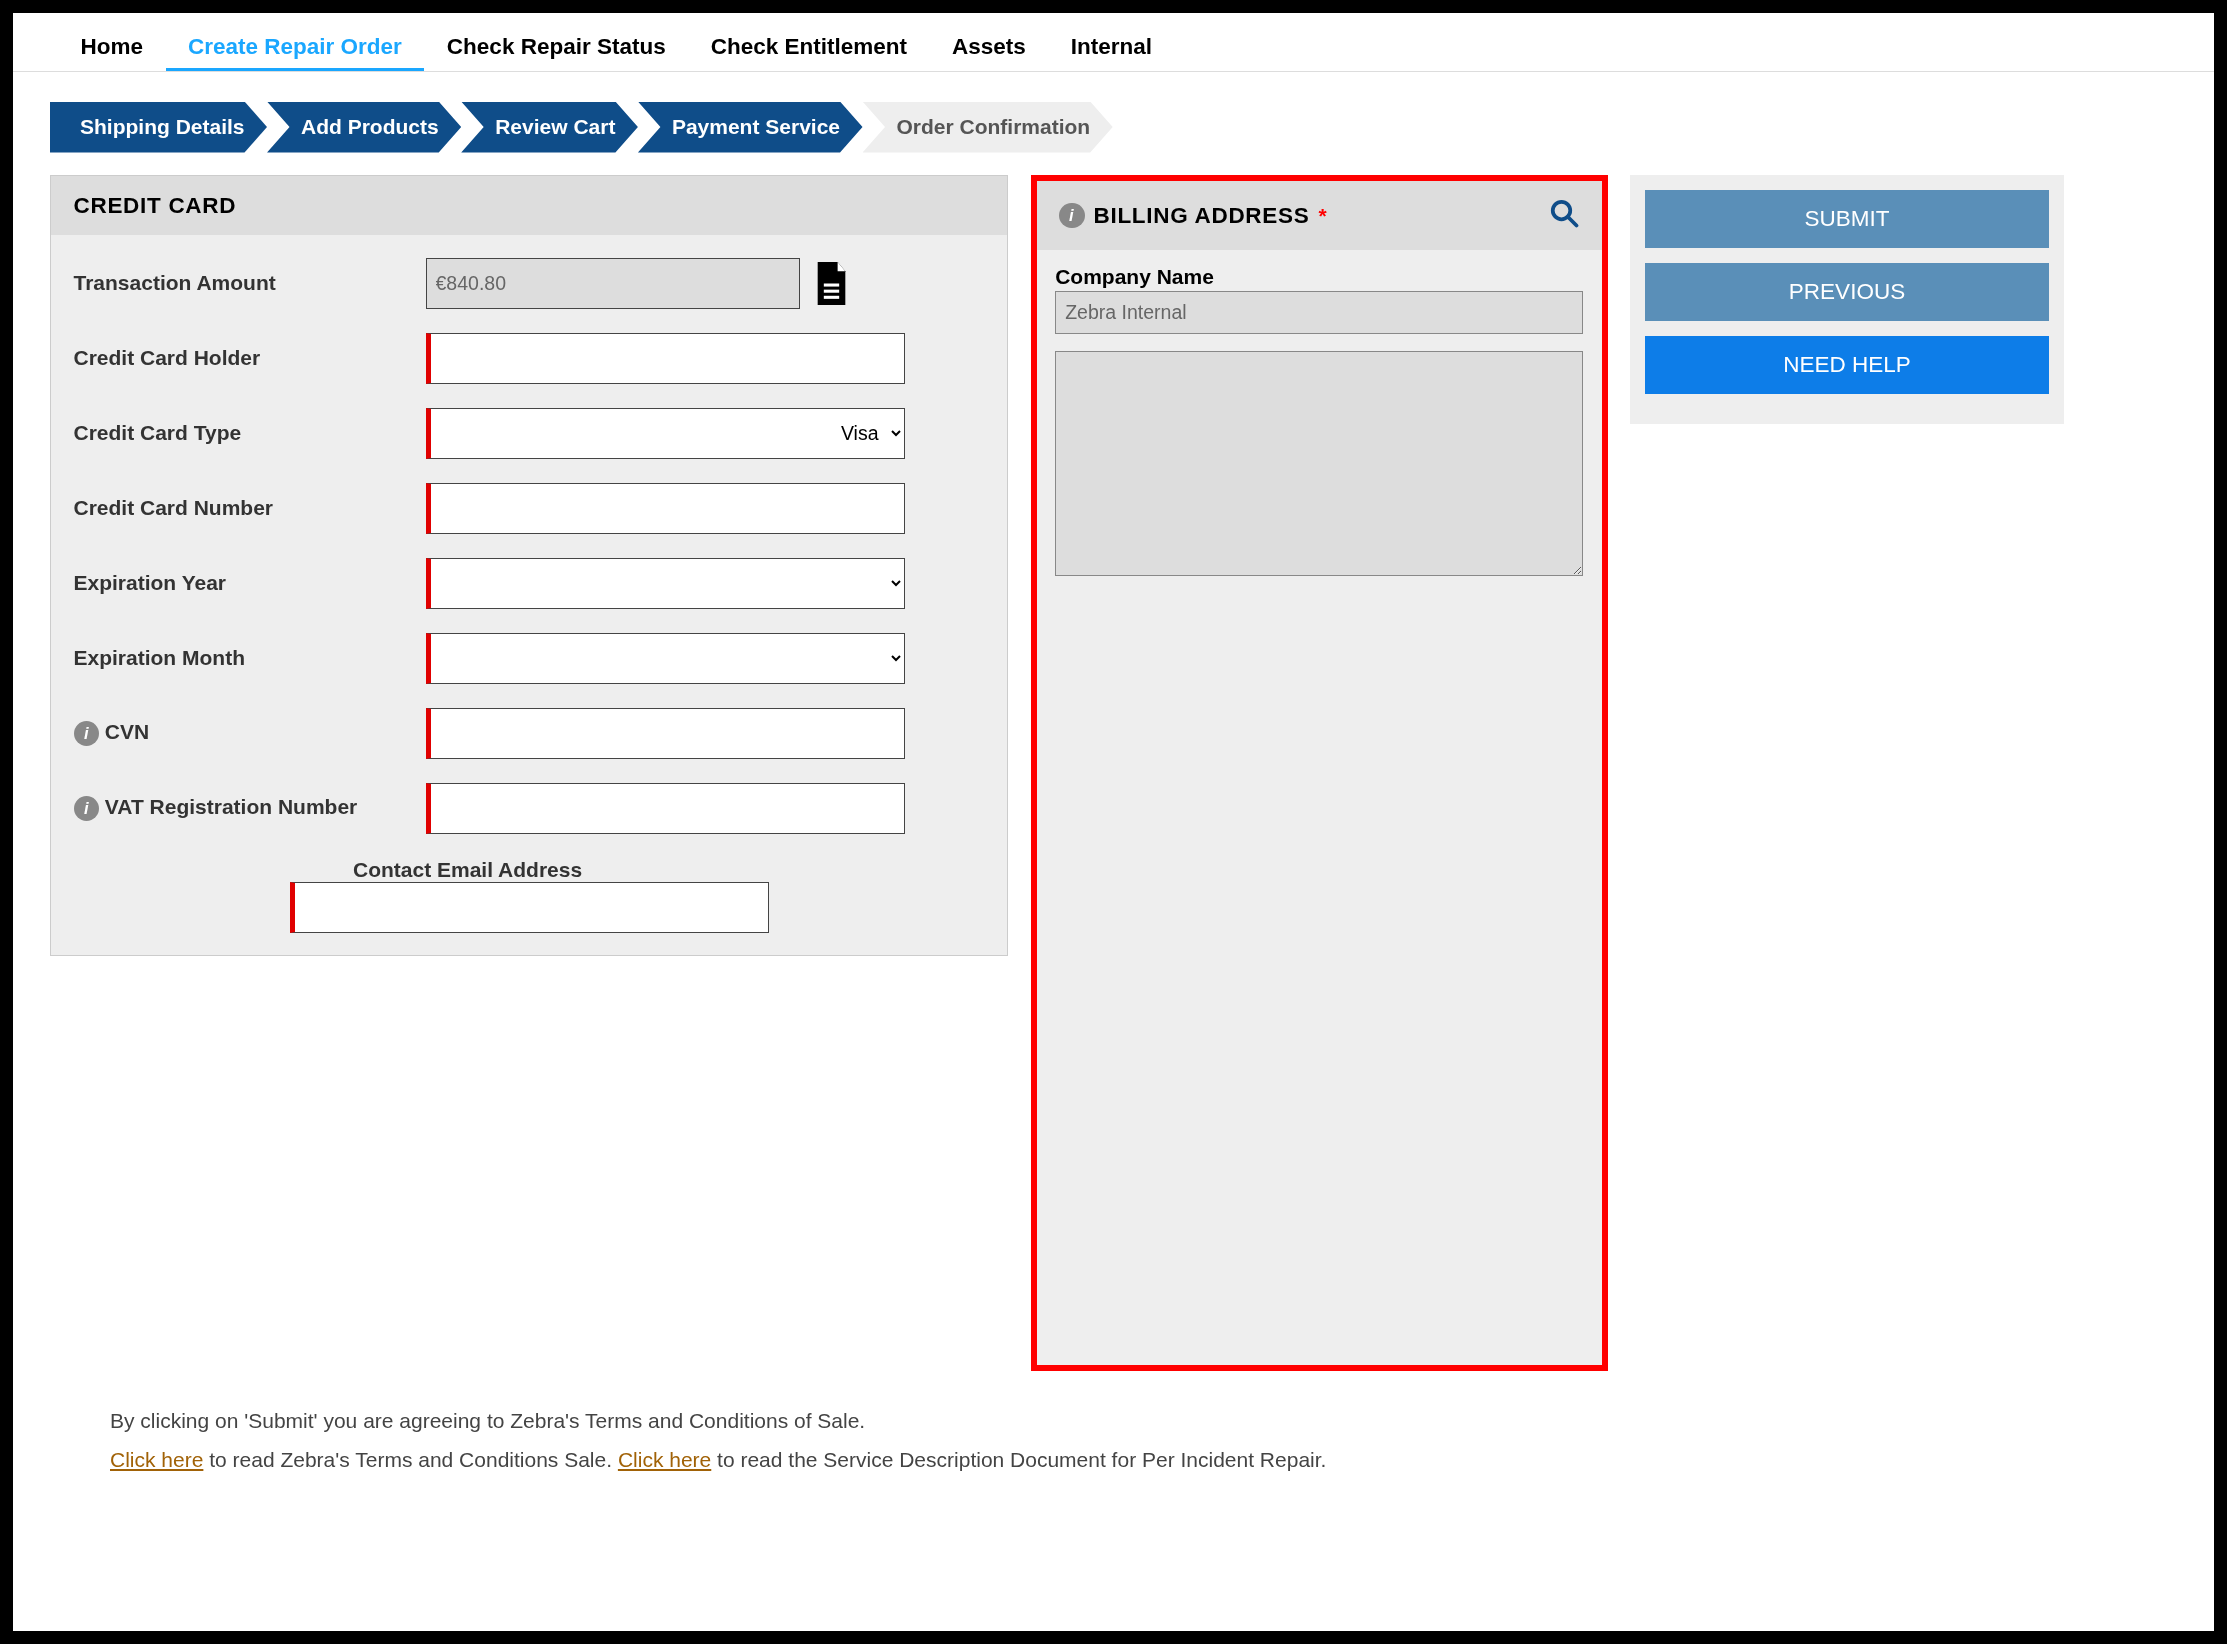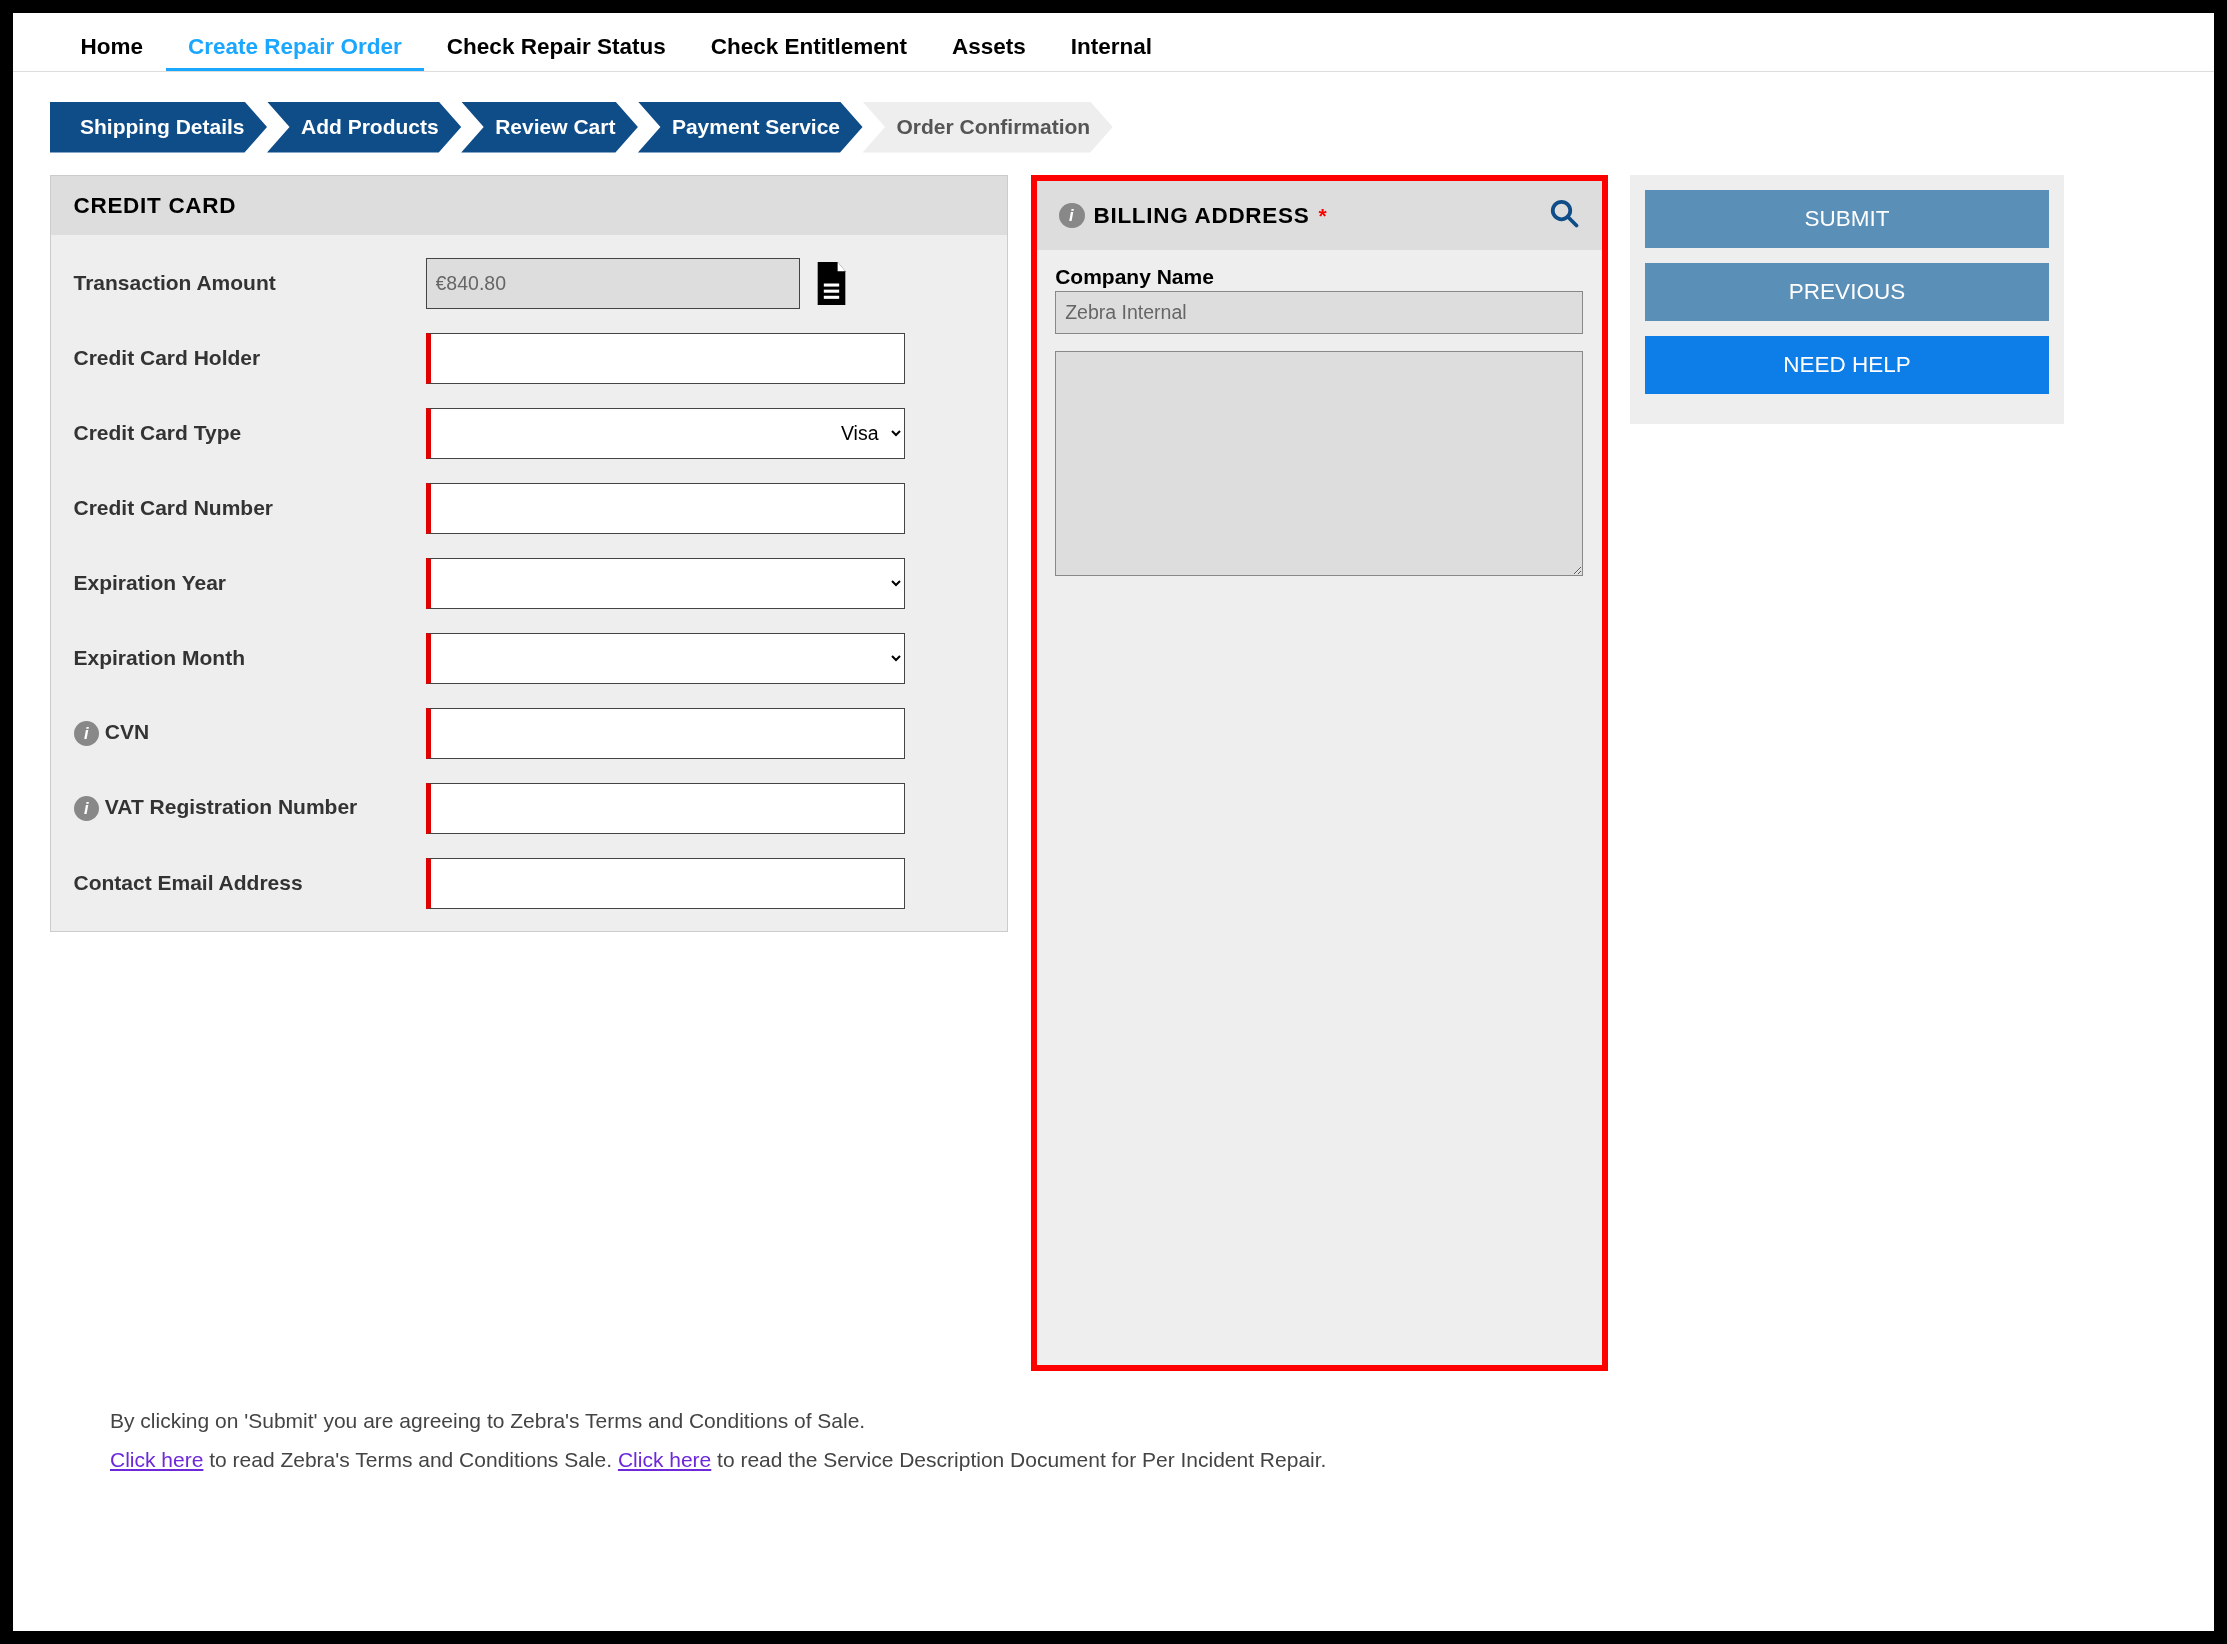--- a/index.html
+++ b/index.html
@@ -33,21 +33,21 @@
 .asterisk { color: red; font-size: 21px; }
 .search-icon { margin-left: auto; cursor: pointer; }
 .mid-body { padding: 15px 18.7px; }
 .mid-label { font-size: 21px; font-weight: bold; margin-bottom: 2px; }
 .company-input { width: 100%; height: 43px; border: 1.5px solid #888; background: #ddd; color: #666; font-size: 19.5px; padding: 0 9px; }
 .textarea-input { width: 100%; height: 225px; border: 1.5px solid #888; background: #ddd; margin-top: 16.5px; resize: both; }
 .action-btn { display: block; width: 100%; height: 58px; margin-bottom: 15px; border: none; font-size: 22.5px; font-weight: 500; color: #fff; cursor: pointer; }
 .action-btn.muted { background: #5a8fb8; }
 .action-btn.primary { background: #0d7de8; }
 .footer-text { padding: 30px 60px 15px; font-size: 21px; color: #444; line-height: 1.9; }
-.footer-text a { color: #6d28d9; }
+.footer-text a { color: #a16207; }
 .info-circle { width: 25.5px; height: 25.5px; border-radius: 50%; background: #888; color: #fff; display: inline-flex; align-items: center; justify-content: center; font-size: 16.5px; font-weight: bold; font-style: italic; flex-shrink: 0; }
 </style>
 </head>
 <body>
 
 <div class="frame">
   <div class="nav-tabs">
     <div class="nav-tab">Home</div>
     <div class="nav-tab active">Create Repair Order</div>
     <div class="nav-tab">Check Repair Status</div>
@@ -140,21 +140,21 @@
           <div class="form-row">
             <div class="form-label">
               <span class="info-circle">i</span>
               <span>VAT Registration Number</span>
             </div>
             <div class="form-field">
               <input class="text-input required" value="" style="">
             </div>
           </div>
 
-          <div class="form-row" style="margin-bottom:0;">
+          <div class="form-row" style="margin-bottom:0;flex-direction:column;">
             <div class="form-label">Contact Email Address</div>
             <div class="form-field">
               <input class="text-input required" value="" style="">
             </div>
           </div>
         </div>
       </div>
 
       <div class="panel panel-mid">
         <div class="panel-header">

